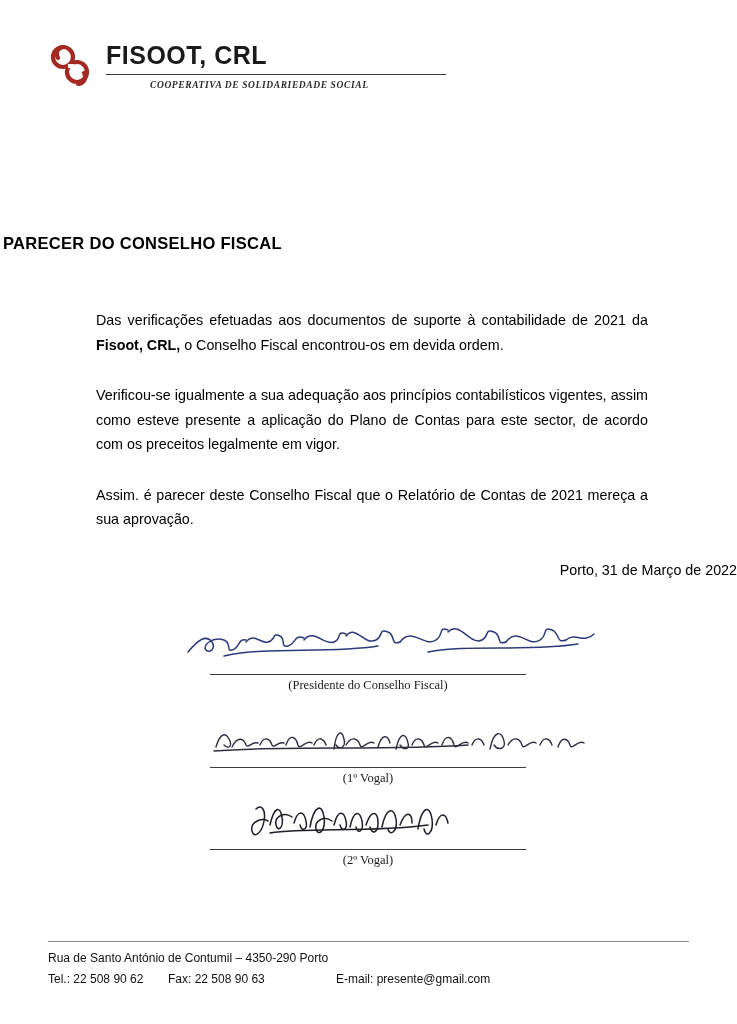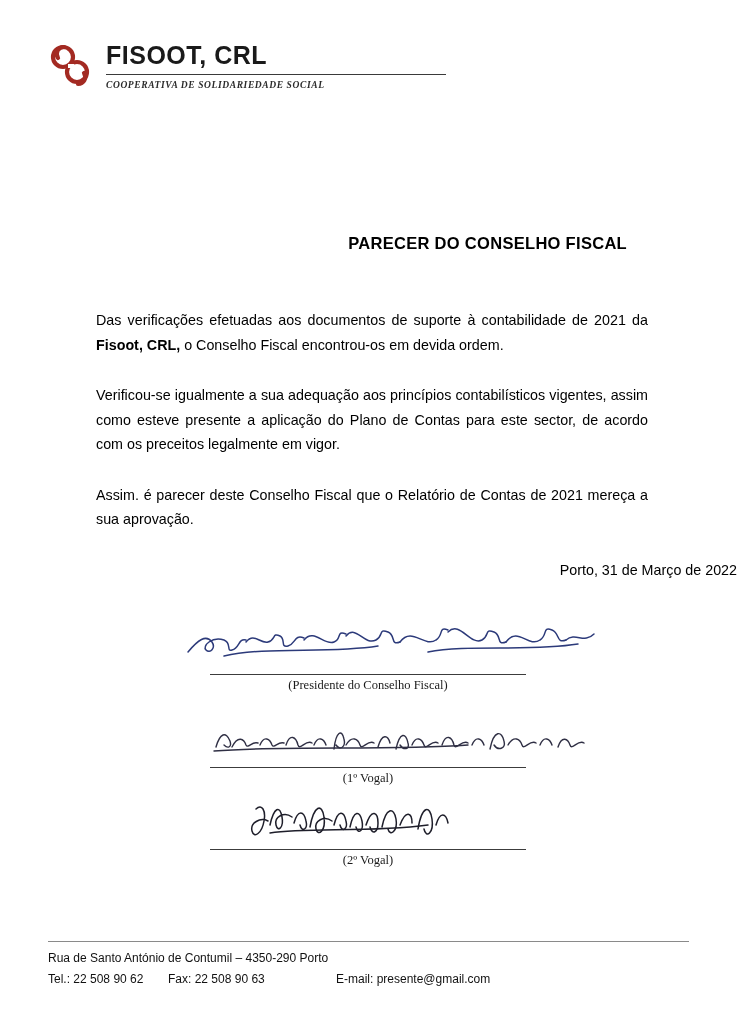--- a/index.html
+++ b/index.html
@@ -62,29 +62,30 @@
   }
   .brand-sub {
     margin-top: 5px;
     font-family: "Liberation Serif", serif;
     font-style: italic;
     font-weight: bold;
     font-size: 9.5px;
     letter-spacing: 0.6px;
     color: #2b2b2b;
     white-space: nowrap;
+    margin-left: 44px;
   }
 
   
   .doc-title {
     position: absolute;
     top: 234px;
-    left: 16px;
+    left: 3px;
     width: 611px;
-    text-align: right;
+    text-align: left;
     font-size: 16.5px;
     font-weight: bold;
     letter-spacing: 0.3px;
   }
 
   .content {
     position: absolute;
     top: 308px;
     left: 96px;
     width: 560px;

